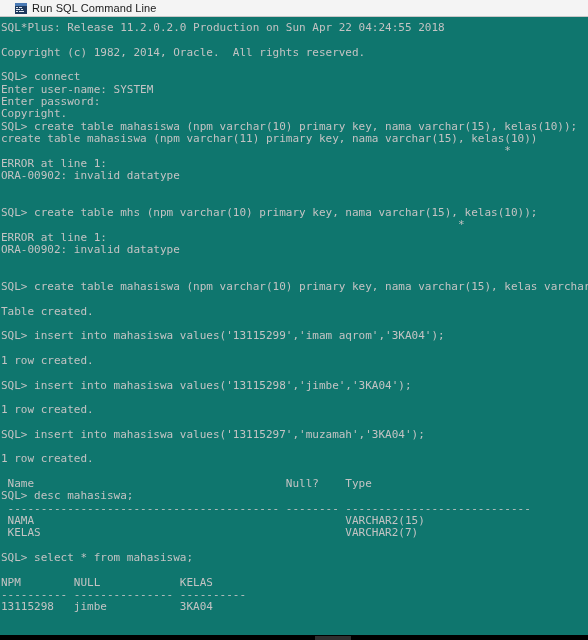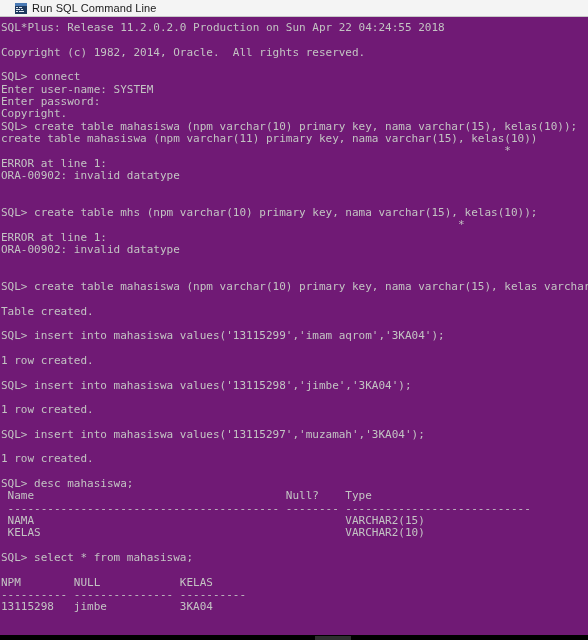--- a/index.html
+++ b/index.html
@@ -110,21 +110,21 @@
       <rect x="4" y="4" width="3" height="1" fill="#dfe6ee"></rect>
       <rect x="1" y="6" width="4" height="1" fill="#dfe6ee"></rect>
       <rect x="6" y="6" width="2" height="1" fill="#dfe6ee"></rect>
       <rect x="1" y="8" width="2" height="1" fill="#dfe6ee"></rect>
       <rect x="4" y="8" width="5" height="1" fill="#dfe6ee"></rect>
     </svg>
     <span id="title-text" style="color: rgb(27, 27, 27);">Run SQL Command Line</span>
     <div id="titlebar-controls"></div>
   </div>
 
-  <div id="terminal" style="background: #701a75; color: rgb(195, 195, 195);">
+  <div id="terminal" style="background: #0f766e; color: rgb(195, 195, 195);">
       <div class="tline">SQL*Plus: Release 11.2.0.2.0 Production on Sun Apr 22 04:24:55 2018</div>
       <div class="tline blank">&nbsp;</div>
       <div class="tline">Copyright (c) 1982, 2014, Oracle.  All rights reserved.</div>
       <div class="tline blank">&nbsp;</div>
       <div class="tline">SQL&gt; connect</div>
       <div class="tline">Enter user-name: SYSTEM</div>
       <div class="tline">Enter password:</div>
       <div class="tline">Copyright.</div>
       <div class="tline">SQL&gt; create table mahasiswa (npm varchar(10) primary key, nama varchar(15), kelas(10));</div>
       <div class="tline">create table mahasiswa (npm varchar(11) primary key, nama varchar(15), kelas(10))</div>
@@ -148,25 +148,25 @@
       <div class="tline">1 row created.</div>
       <div class="tline blank">&nbsp;</div>
       <div class="tline">SQL&gt; insert into mahasiswa values('13115298','jimbe','3KA04');</div>
       <div class="tline blank">&nbsp;</div>
       <div class="tline">1 row created.</div>
       <div class="tline blank">&nbsp;</div>
       <div class="tline">SQL&gt; insert into mahasiswa values('13115297','muzamah','3KA04');</div>
       <div class="tline blank">&nbsp;</div>
       <div class="tline">1 row created.</div>
       <div class="tline blank">&nbsp;</div>
+      <div class="tline"> Name                                      Null?    Type</div>
       <div class="tline">SQL&gt; desc mahasiswa;</div>
-      <div class="tline"> Name                                      Null?    Type</div>
       <div class="tline"> ----------------------------------------- -------- ----------------------------</div>
       <div class="tline"> NAMA                                               VARCHAR2(15)</div>
-      <div class="tline"> KELAS                                              VARCHAR2(10)</div>
+      <div class="tline"> KELAS                                              VARCHAR2(7)</div>
       <div class="tline blank">&nbsp;</div>
       <div class="tline">SQL&gt; select * from mahasiswa;</div>
       <div class="tline blank">&nbsp;</div>
       <div class="tline">NPM        NULL            KELAS</div>
       <div class="tline">---------- --------------- ----------</div>
       <div class="tline">13115298   jimbe           3KA04</div>
     </div>
 
   <div id="hscroll-track">
     <div id="hscroll-thumb" style="background: rgb(47, 47, 47);"></div>

